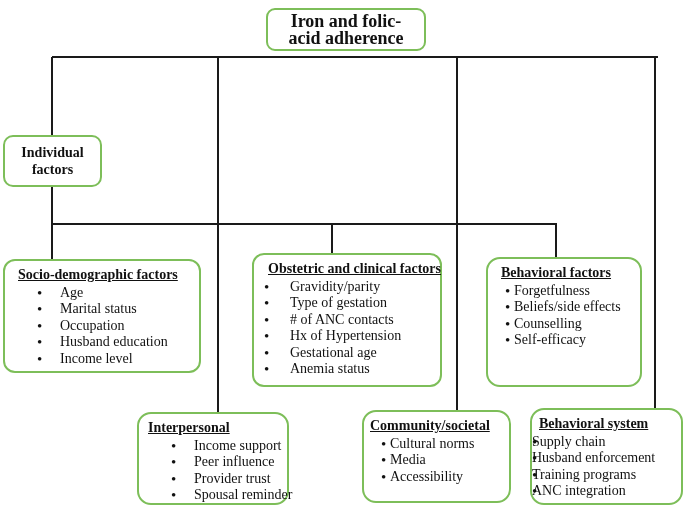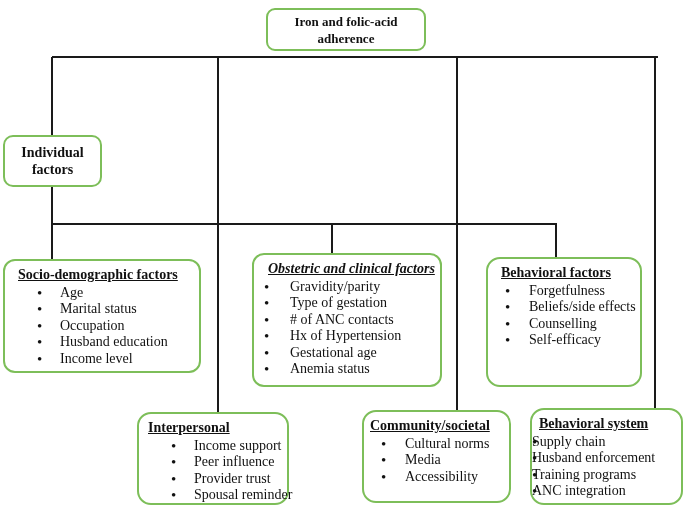--- a/index.html
+++ b/index.html
@@ -45,36 +45,36 @@
   }
   ul.factor-list li::before{
     content:"\2022";
     position:absolute;
     font-size:15px;
   }
   
   .list-deep li{padding-left:55px;}
   .list-deep li::before{left:32px;}
   
-  .list-med li{padding-left:41px;}
+  .list-med li{padding-left:26px;}
   .list-med li::before{left:17px;}
   
   .list-shallow li{padding-left:36px;}
   .list-shallow li::before{left:10px;}
   
   .list-plain li{padding-left:0;}
   .list-plain li::before{content:"";}
 
   
-  #box-root{left:266px;top:8px;width:160px;height:43px;border-radius:9px;font-size:13px;line-height:17px;padding:12px 10px;}
+  #box-root{left:266px;top:8px;width:160px;height:43px;border-radius:9px;font-size:18px;line-height:17px;padding:12px 10px;}
   #box-individual{left:3px;top:135px;width:99px;height:52px;border-radius:10px;line-height:17px;}
   #box-socio{left:3px;top:259px;width:198px;height:114px;}
   #box-socio .box-title{margin-left:13px;}
   #box-obstetric{left:252px;top:253px;width:190px;height:134px;}
-  #box-obstetric .box-title{margin-left:14px;font-style:italic;}
+  #box-obstetric .box-title{margin-left:14px;}
   #box-behavioral{left:486px;top:257px;width:156px;height:130px;border-radius:14px;}
   #box-behavioral .box-title{margin-left:13px;}
   #box-interpersonal{left:137px;top:412px;width:152px;height:93px;border-radius:14px;}
   #box-interpersonal .box-title{margin-left:9px;}
   #box-community{left:362px;top:410px;width:149px;height:93px;border-radius:14px;}
   #box-community .box-title{margin-left:6px;}
   #box-healthcare{left:530px;top:408px;width:153px;height:97px;border-radius:14px;}
   #box-healthcare .box-title{margin-left:7px;}
 
   

